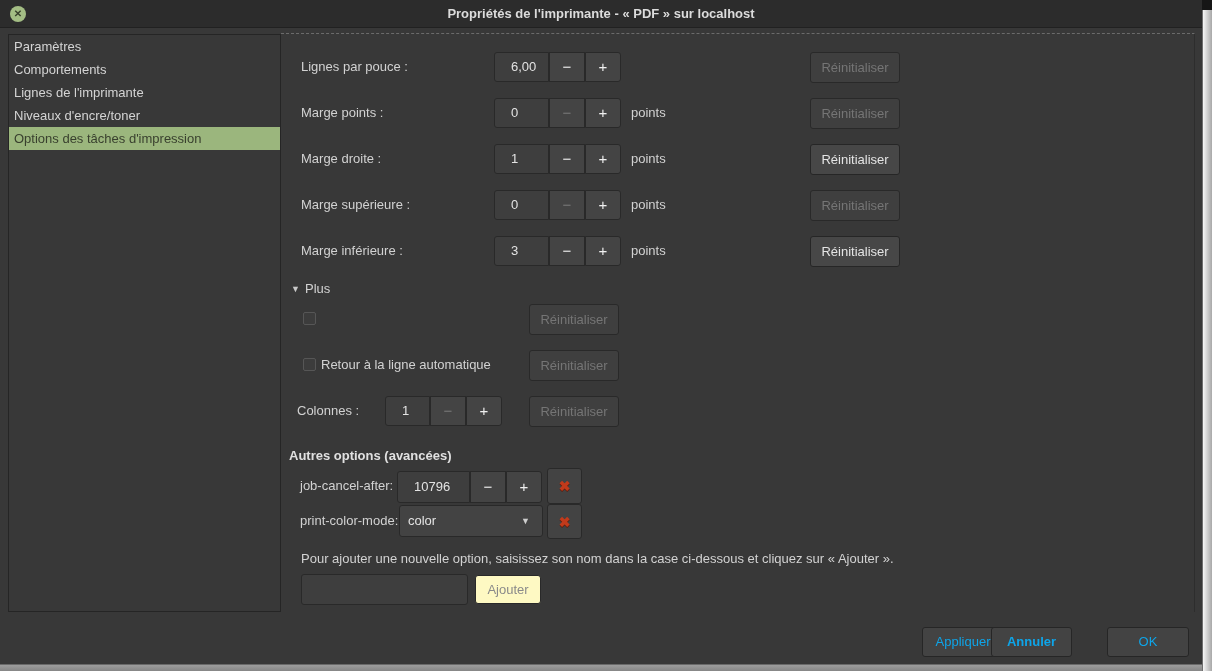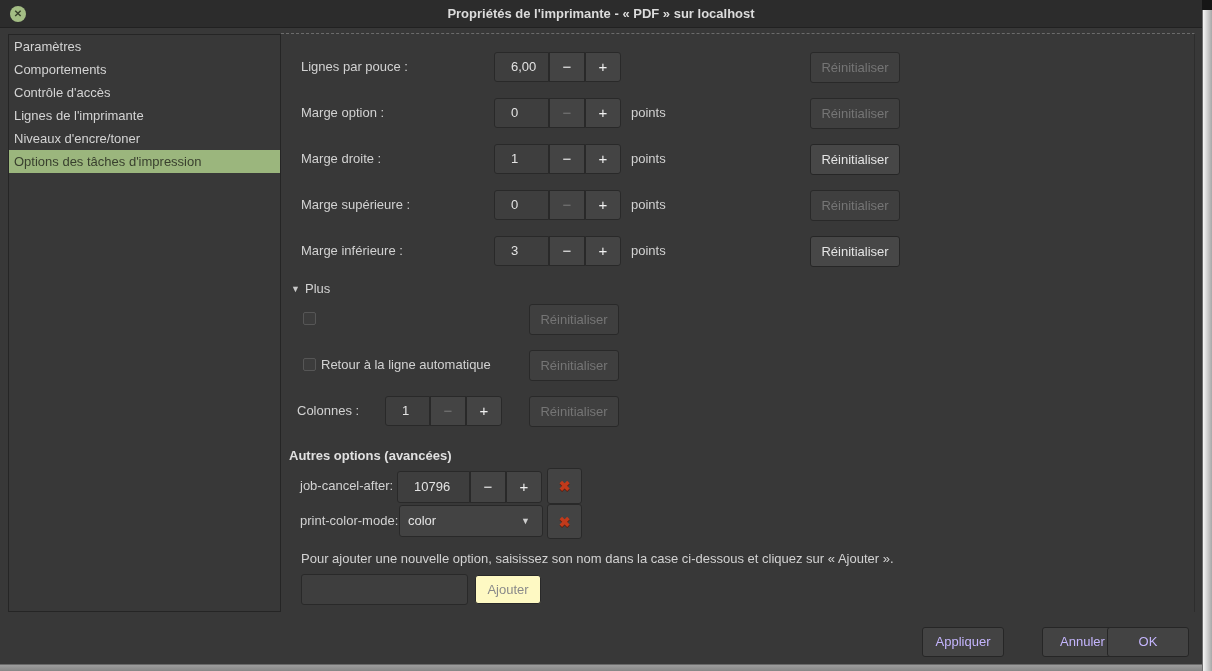--- a/index.html
+++ b/index.html
@@ -124,61 +124,60 @@
   .add-btn {
     position:absolute; left:194px; top:541px; width:66px; height:29px;
     background:#fef9c3; border:1px solid #292929; border-radius:3px;
     line-height:27px; text-align:center; color:#8a8a8a; cursor:default;
   }
 
   
   .action-btn {
     position:absolute; top:627px; height:30px;
     background:#434343; border:1px solid #262626; border-radius:3px;
-    line-height:28px; text-align:center; color:#c4b5fd; cursor:default;
+    line-height:28px; text-align:center; color:#0ea5e9; cursor:default;
   }
   .btn-apply { left:922px; width:82px; }
-  .btn-cancel { left:1042px; width:81px; }
+  .btn-cancel { left:991px; width:81px;font-weight:bold; }
   .btn-ok { left:1107px; width:82px; }
 </style>
 </head>
 <body>
 
 <div class="screen">
 
   <div class="titlebar">
     <div class="title">Propriétés de l'imprimante - « PDF » sur localhost</div>
     <div class="close-btn">✕</div>
   </div>
 
   <div class="right-strip"></div>
   <div class="right-strip-top"></div>
   <div class="bottom-strip"></div>
 
   <div class="sidebar">
     <div class="side-item">Paramètres</div>
     <div class="side-item">Comportements</div>
-    <div class="side-item">Contrôle d'accès</div>
     <div class="side-item">Lignes de l'imprimante</div>
     <div class="side-item">Niveaux d'encre/toner</div>
     <div class="side-item selected">Options des tâches d'impression</div>
   </div>
 
   <div class="main">
 
     <div class="row" style="top:18px">
       <span class="lbl" style="left:20px">Lignes par pouce :</span>
       <span class="entry" style="left:213px;width:55px">6,00</span>
       <span class="sbtn" style="left:268px">−</span>
       <span class="sbtn plus-end" style="left:304px">+</span>
       <span class="reset big">Réinitialiser</span>
     </div>
 
     <div class="row" style="top:64px">
-      <span class="lbl" style="left:20px">Marge option :</span>
+      <span class="lbl" style="left:20px">Marge points :</span>
       <span class="entry" style="left:213px;width:55px">0</span>
       <span class="sbtn dim" style="left:268px">−</span>
       <span class="sbtn plus-end" style="left:304px">+</span>
       <span class="unit">points</span>
       <span class="reset big">Réinitialiser</span>
     </div>
 
     <div class="row" style="top:110px">
       <span class="lbl" style="left:20px">Marge droite :</span>
       <span class="entry" style="left:213px;width:55px">1</span>

